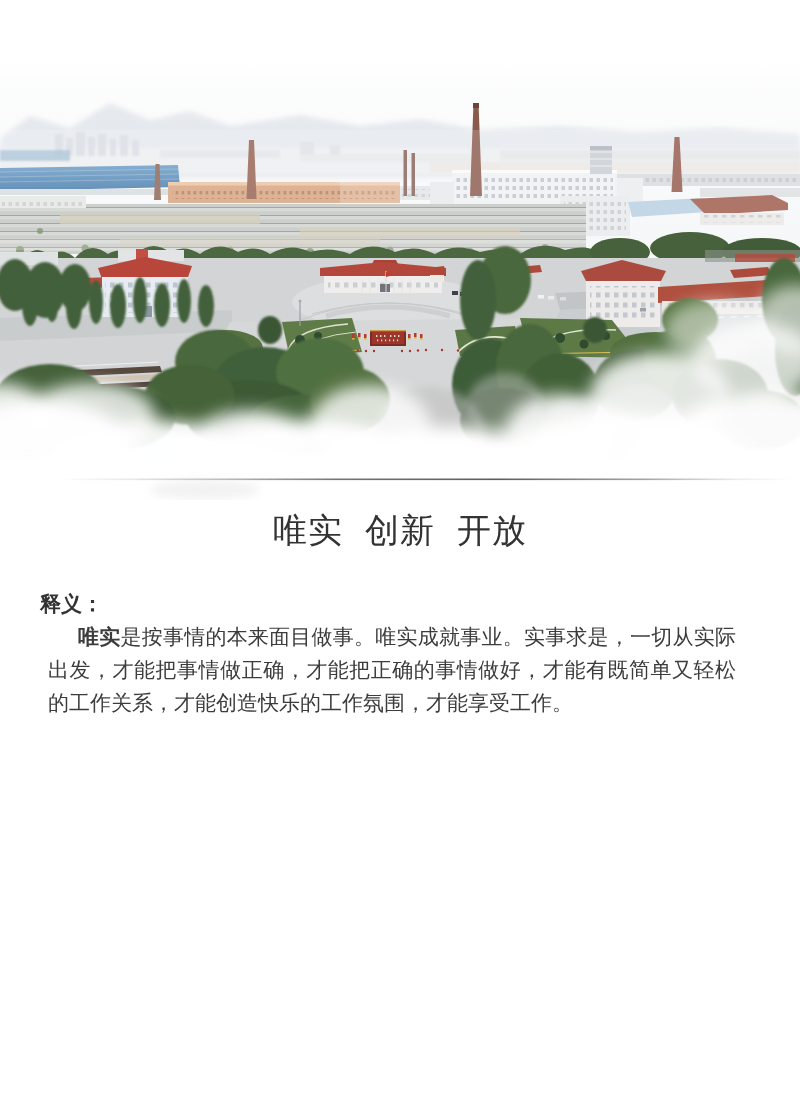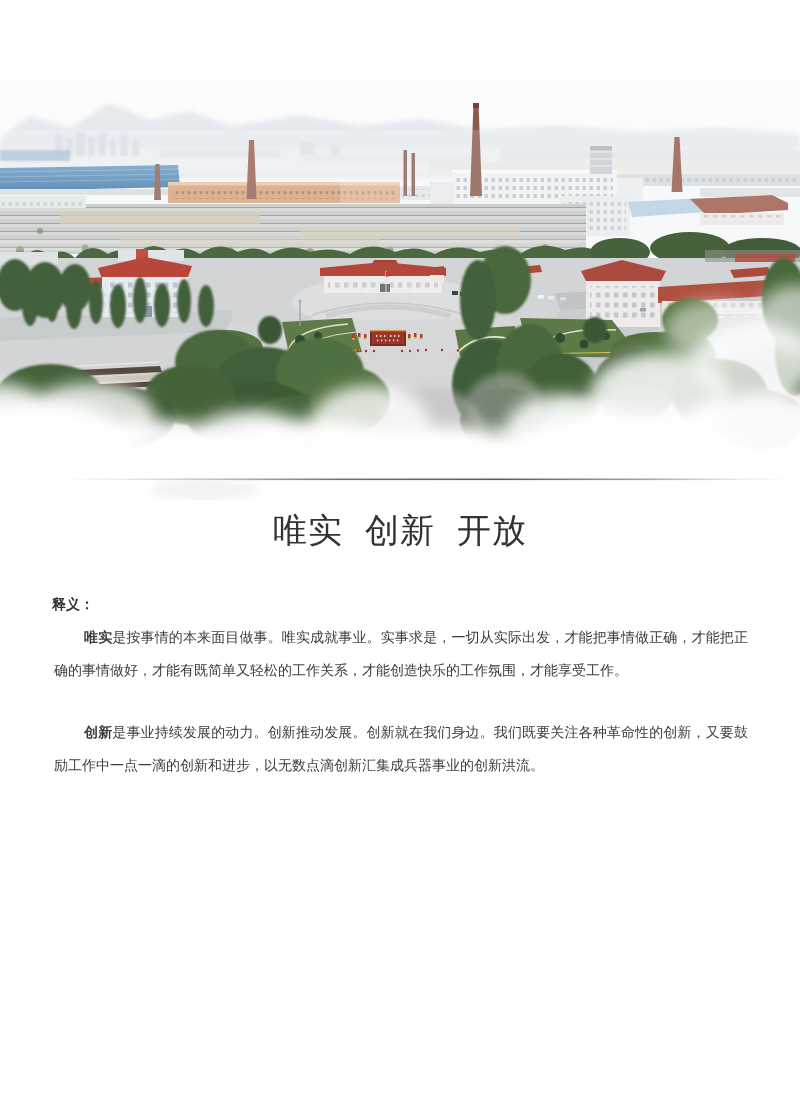--- a/index.html
+++ b/index.html
@@ -10,26 +10,26 @@
   }
   .hero { position:absolute; top:0; left:0; width:800px; height:500px; }
   .hero svg { display:block; }
   .page-title {
     position:absolute; top:507px; left:0; width:800px; margin:0;
     display:flex; justify-content:center; gap:22px;
     font-size:34px; line-height:46px; font-weight:400; color:#333333;
     letter-spacing:1px;
   }
   .content {
-    position:absolute; top:588px; left:52px; width:696px;
-    color:#3c3c3c; font-size:14px; line-height:33px;
+    position:absolute; top:588px; left:40px; width:696px;
+    color:#3c3c3c; font-size:21px; line-height:33px;
     text-align:justify;
   }
   .def-label { font-weight:bold; color:#333; }
-  .content p { margin:0 0 29px 2px; text-indent:30px; }
+  .content p { margin:0 0 29px 8px; text-indent:30px; }
   .content p:last-child { margin-bottom:0; }
   .lead { font-weight:bold; }
 </style>
 </head>
 <body>
 
 <div class="page">
 
   <div class="hero">
     <svg width="800" height="500" viewBox="0 0 800 500" xmlns="http://www.w3.org/2000/svg">
@@ -459,19 +459,16 @@
     <span>开放</span>
   </h1>
 
   <div class="content">
     <div class="def-label">释义：</div>
 
     <p>
       <span class="lead">唯实</span><span>是按事情的本来面目做事。唯实成就事业。实事求是，一切从实际出发，才能把事情做正确，才能把正确的事情做好，才能有既简单又轻松的工作关系，才能创造快乐的工作氛围，才能享受工作。</span>
     </p>
 
-    <p>
-      <span class="lead">创新</span><span>是事业持续发展的动力。创新推动发展。创新就在我们身边。我们既要关注各种革命性的创新，又要鼓励工作中一点一滴的创新和进步，以无数点滴创新汇集成兵器事业的创新洪流。</span>
-    </p>
 
   </div>
 
 </div>
 
 </body></html>

